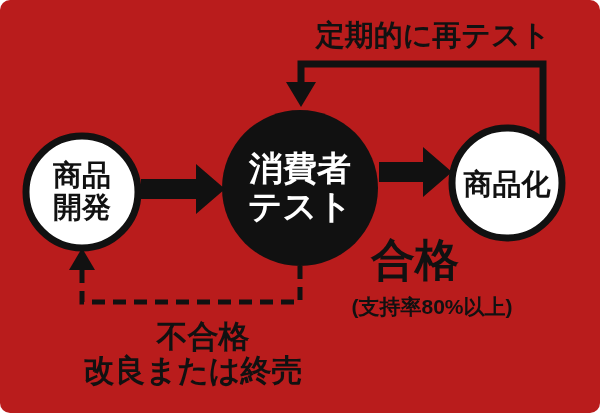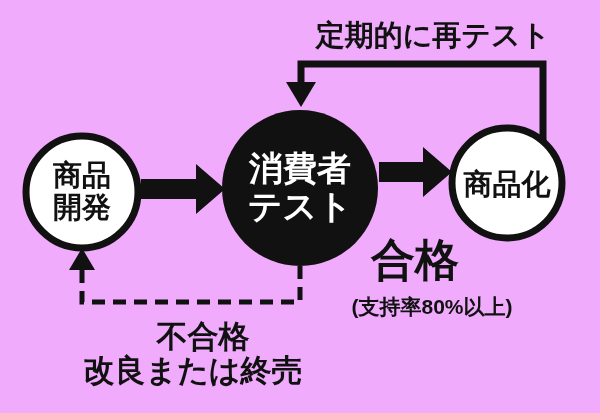--- a/index.html
+++ b/index.html
@@ -4,23 +4,24 @@
 <style>
   html, body {
     margin: 0;
     padding: 0;
     background: #ffffff;
   }
   .canvas {
     position: relative;
     width: 600px;
     height: 413px;
-    background: #f0abfc;
+    background: #b91c1c;
     overflow: hidden;
     font-family: "Liberation Sans", "DejaVu Sans", sans-serif;
+    border-radius: 10px;
   }
   svg {
     display: block;
   }
   .diagram-text {
     font-family: "Liberation Sans", "DejaVu Sans", sans-serif;
     font-weight: bold;
     fill: #111111;
   }
   .diagram-text--white {

